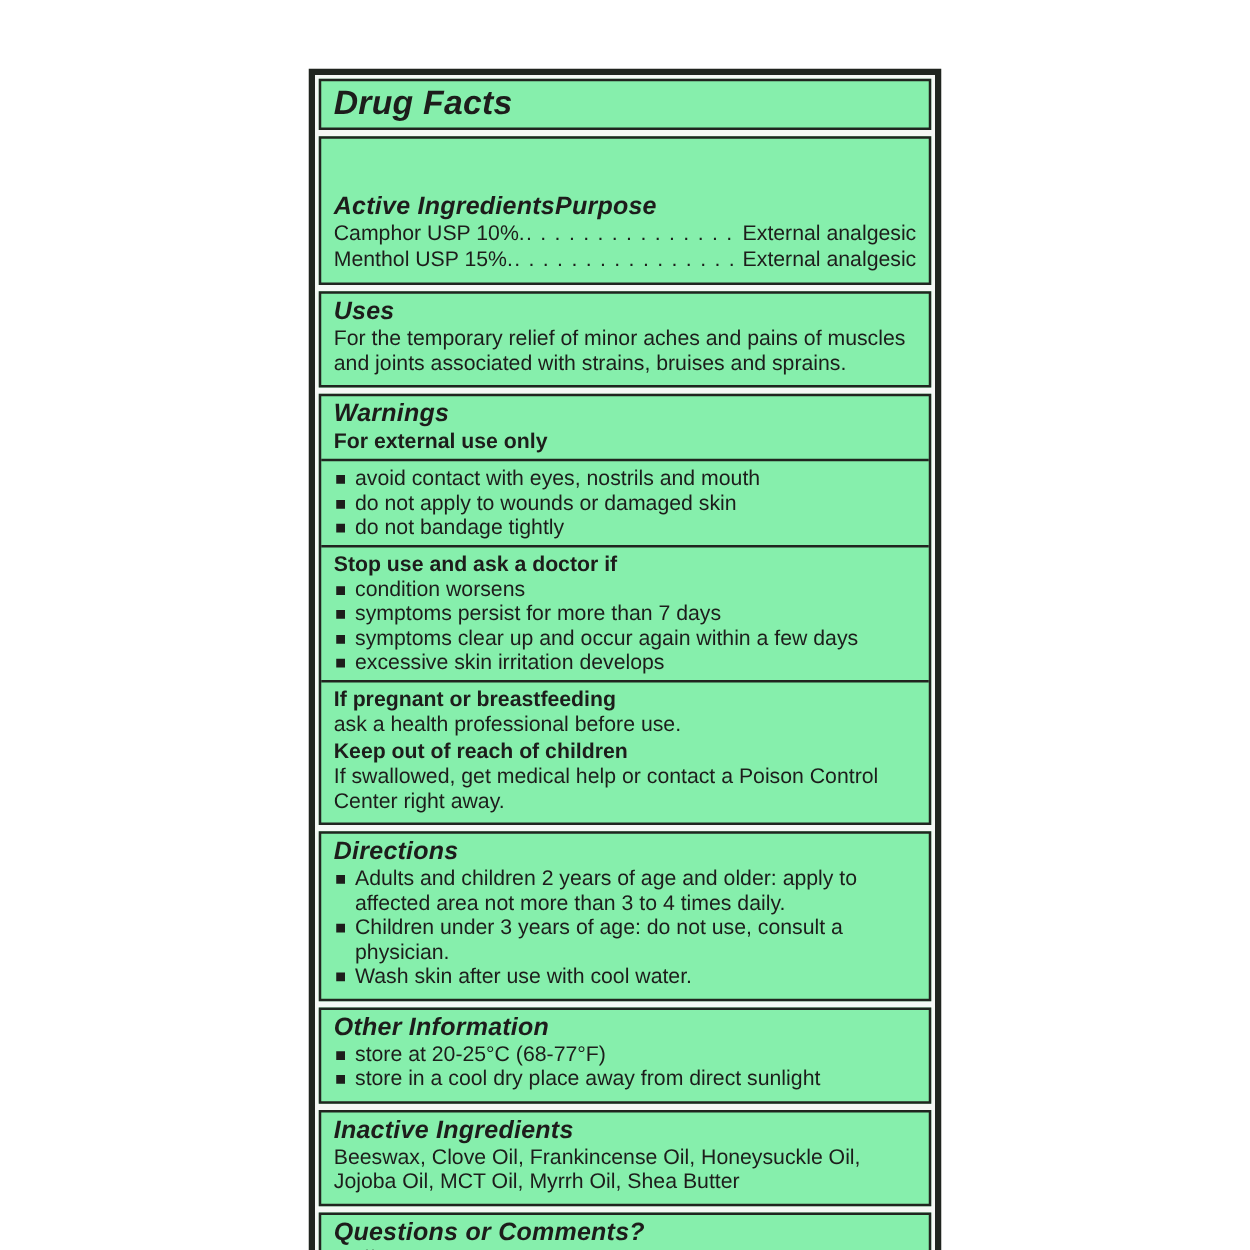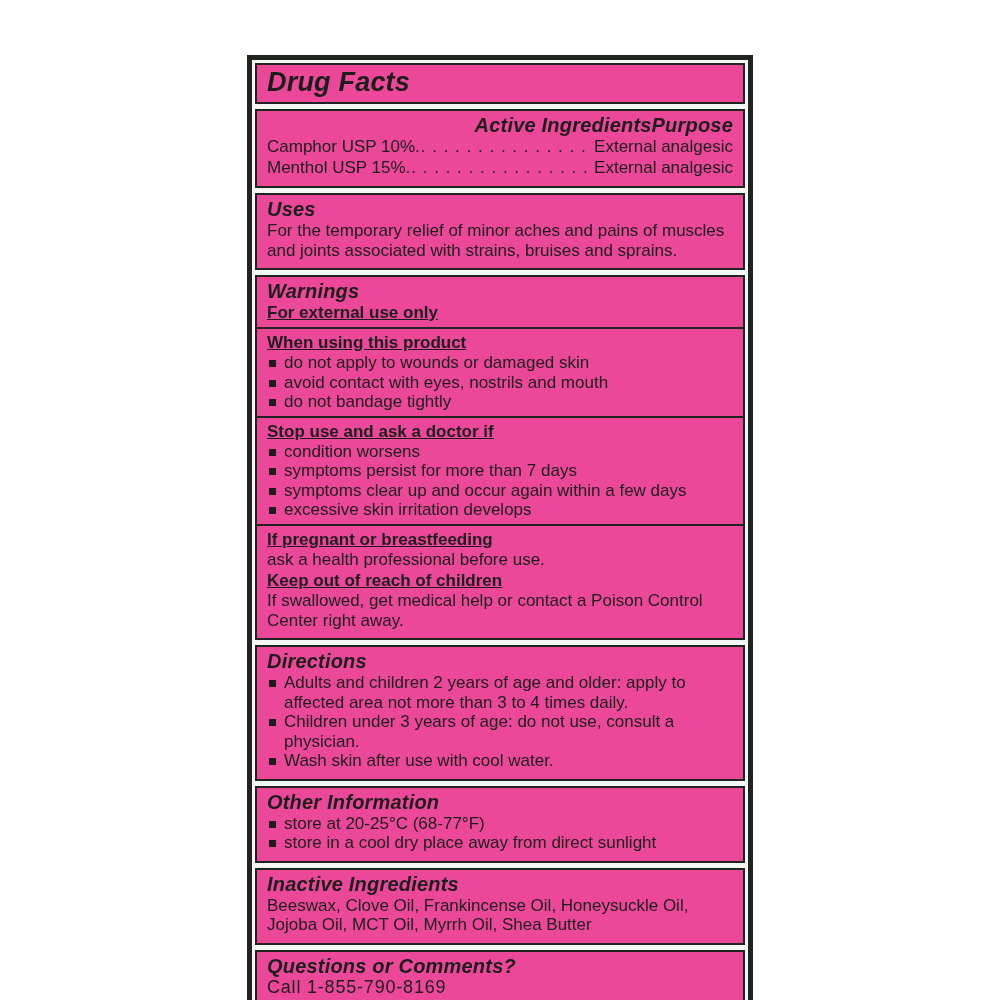--- a/index.html
+++ b/index.html
@@ -12,38 +12,38 @@
   .label{
     box-sizing:border-box;
     width:506px;
     margin:55px auto 0 auto;
     border:5px solid #20241f;
     background:#f5f7f5;
     padding:3px;
   }
   .box{
     box-sizing:border-box;
-    background:#ec4899;
+    background:#86efac;
     border:2.5px solid #20241f;
     padding:3px 10px 8px 10px;
     margin-bottom:5px;
   }
   .box:last-child{margin-bottom:0;}
   .title-box{padding:2px 10px 4px 10px;}
   .h1{
     font-size:27px;font-weight:bold;font-style:italic;
     margin:0;letter-spacing:.2px;
   }
   .h2{
     font-size:20px;font-weight:bold;font-style:italic;
     letter-spacing:.2px;
   }
-  .head-row{display:flex;justify-content:flex-end;align-items:baseline;}
+  .head-row{display:flex;justify-content:flex-start;align-items:baseline;margin-top:40px;}
   .body-txt{font-size:17px;line-height:19.5px;}
-  .bold-sub{font-size:17px;font-weight:bold;line-height:20px;text-decoration:underline;}
+  .bold-sub{font-size:17px;font-weight:bold;line-height:20px;}
   .ing-row{display:flex;font-size:17px;line-height:20.5px;white-space:nowrap;}
   .leader{flex:1;overflow:hidden;white-space:nowrap;letter-spacing:1px;margin:0 1px;}
   .li{display:flex;font-size:17px;line-height:19.5px;margin:0;}
   .sq{flex:none;width:7px;height:7px;background:#1d1d1b;margin:7px 8px 0 2px;}
   .rule{border:none;border-top:2.5px solid #20241f;margin:4px -10px 4px -10px;}
   .mt2{margin-top:2px;}
   .call{font-size:18px;letter-spacing:.8px;}
 </style>
 </head>
 <body>
@@ -73,28 +73,27 @@
 
   <section class="box">
     <div class="h2">Uses</div>
     <div class="body-txt">For the temporary relief of minor aches and pains of muscles and joints associated with strains, bruises and sprains.</div>
   </section>
 
   <section class="box">
     <div class="h2">Warnings</div>
     <div class="bold-sub">For external use only</div>
     <hr class="rule">
-    <div class="bold-sub">When using this product</div>
+    <div class="li">
+      <span class="sq"></span>
+      <span>avoid contact with eyes, nostrils and mouth</span>
+    </div>
     <div class="li">
       <span class="sq"></span>
       <span>do not apply to wounds or damaged skin</span>
-    </div>
-    <div class="li">
-      <span class="sq"></span>
-      <span>avoid contact with eyes, nostrils and mouth</span>
     </div>
     <div class="li">
       <span class="sq"></span>
       <span>do not bandage tightly</span>
     </div>
     <hr class="rule">
     <div class="bold-sub">Stop use and ask a doctor if</div>
     <div class="li">
       <span class="sq"></span>
       <span>condition worsens</span>

